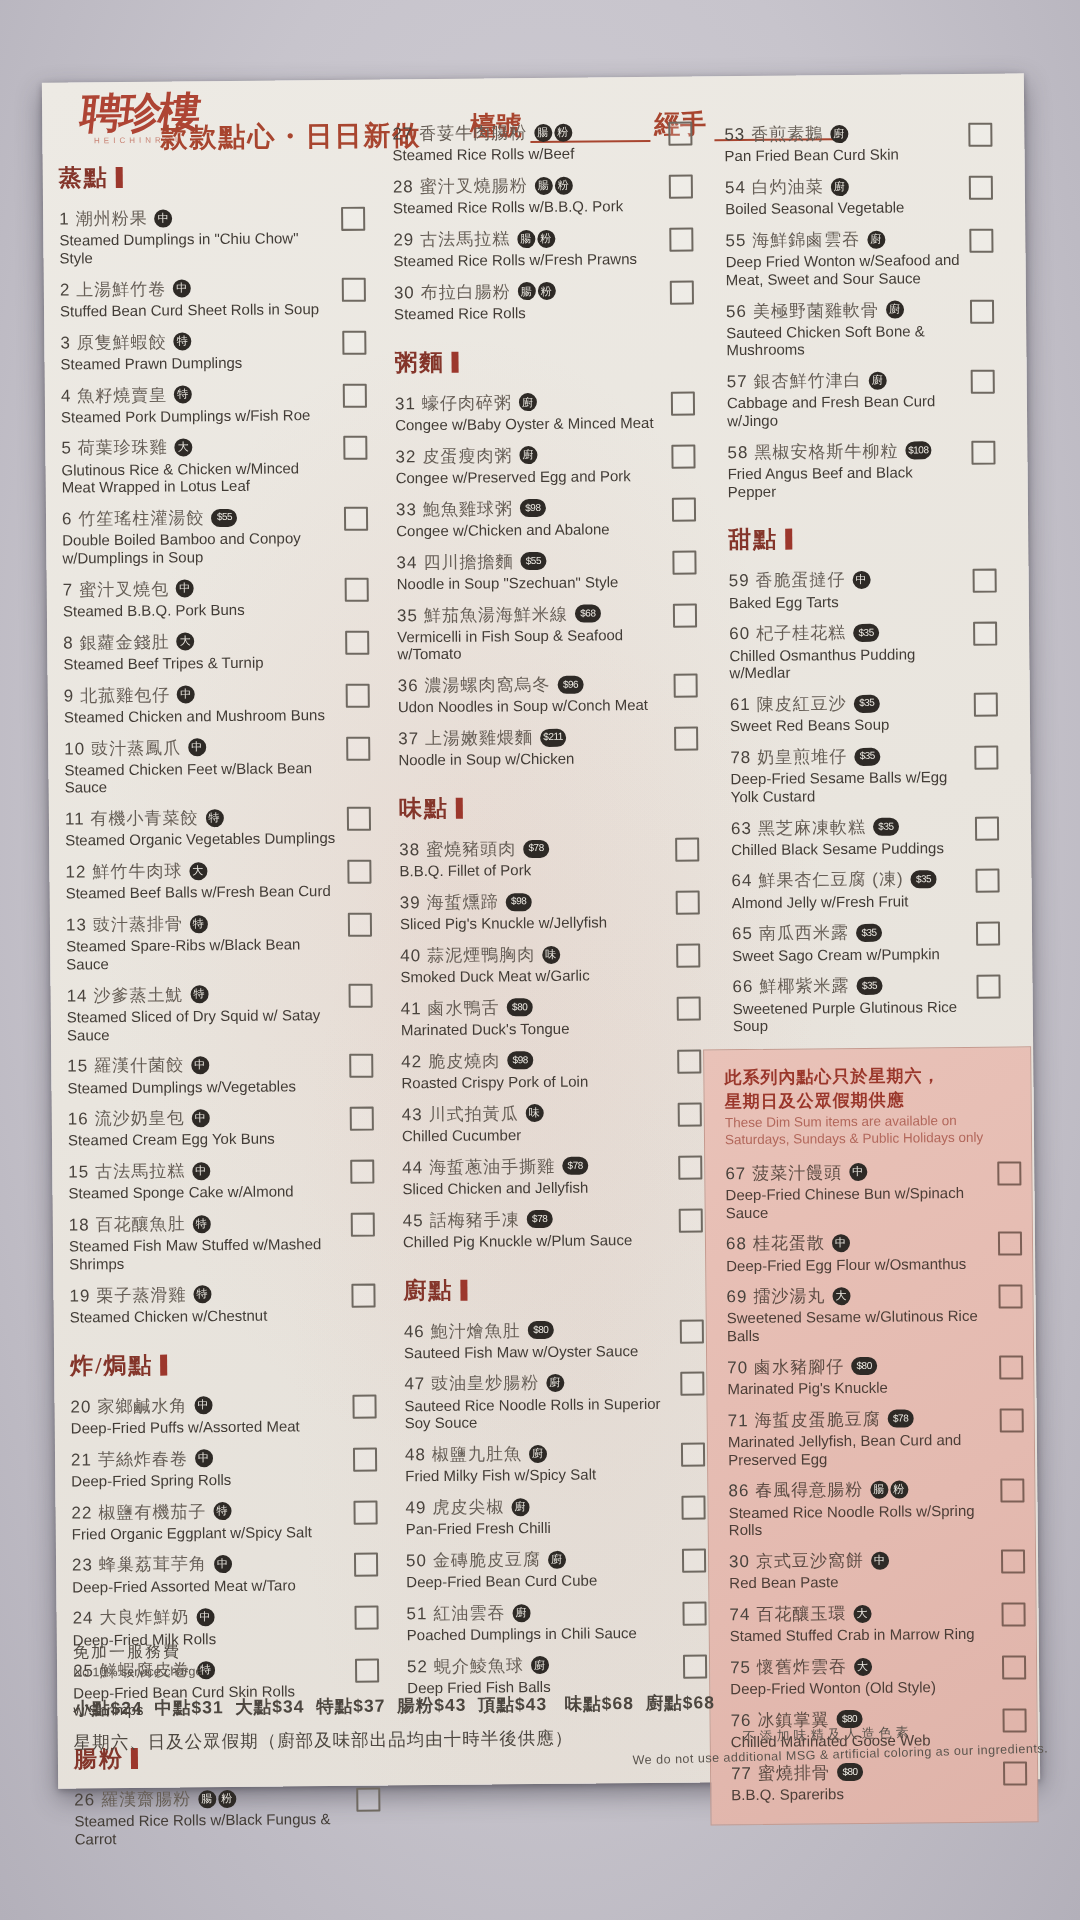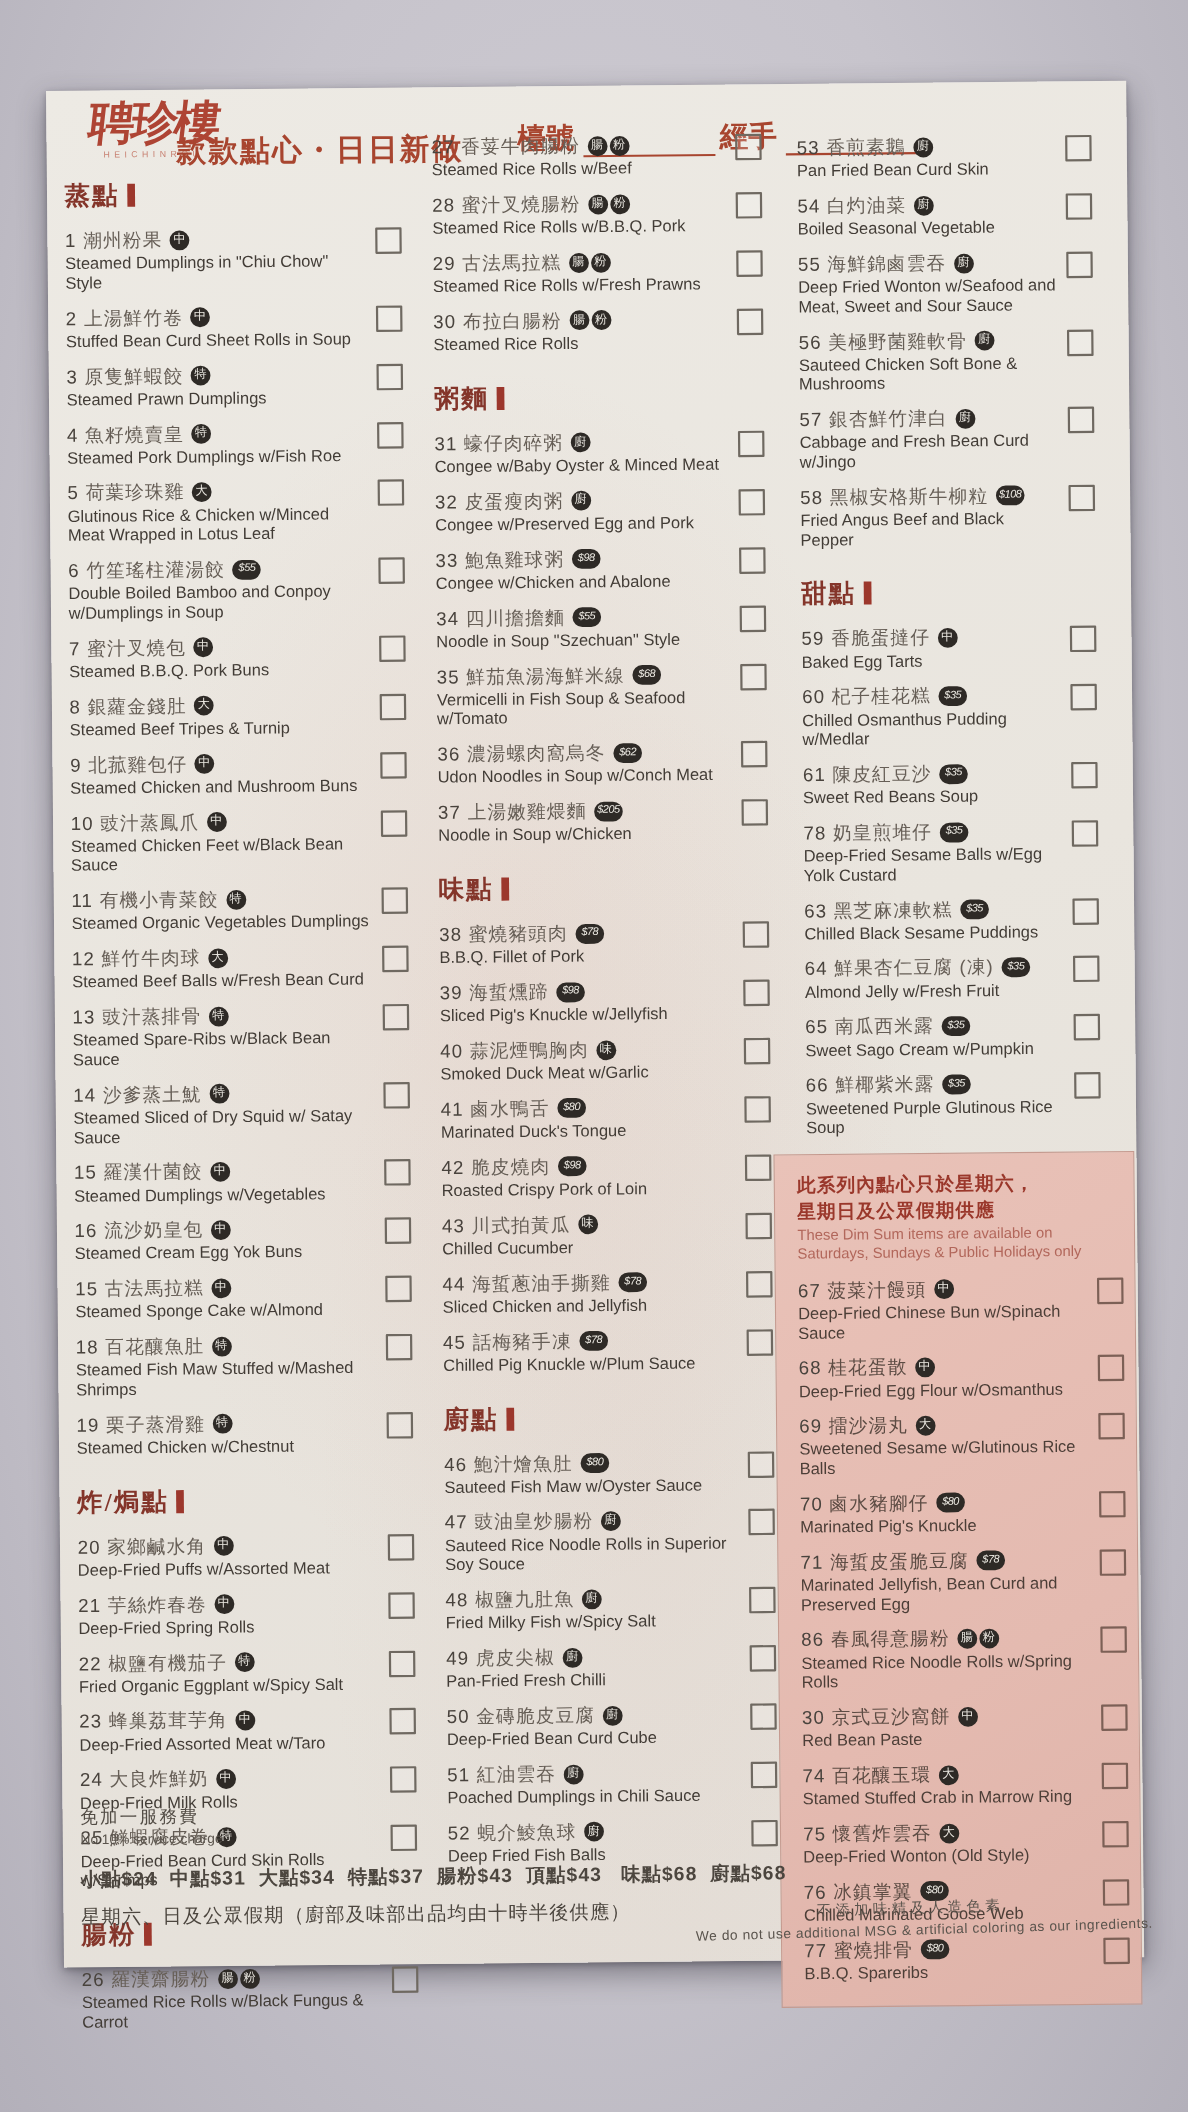--- a/index.html
+++ b/index.html
@@ -50,21 +50,21 @@
   .ibody{flex:1;min-width:0;}
   .zhline{font-size:17px;color:#665e56;display:flex;align-items:center;line-height:1.25;letter-spacing:1px;}
   .num{color:#49433d;margin-right:6px;}
   .badges{display:inline-flex;gap:2px;margin-left:7px;flex:none;}
   .circ{
     width:18px;height:18px;border-radius:50%;background:#2e2a26;color:#eeebe4;
     font-size:11px;display:inline-flex;align-items:center;justify-content:center;flex:none;
   }
   .price{
     min-width:22px;height:18px;padding:0 2px;border-radius:10px;background:#2e2a26;color:#eeebe4;
-    font-size:10px;display:inline-flex;align-items:center;justify-content:center;letter-spacing:-0.5px;flex:none;font-style:italic;
+    font-size:10px;display:inline-flex;align-items:center;justify-content:center;letter-spacing:-0.5px;flex:none;
   }
   .en{font-size:15px;color:#423c36;line-height:1.18;margin-top:2px;}
   .cb{
     width:20px;height:20px;border:2px solid #6f6961;border-radius:1px;
     background:rgba(255,255,255,0.18);margin-left:8px;margin-top:1px;flex:none;
   }
   
   .pink-box{
     background:linear-gradient(150deg,#e9c2b8 0%, #e4bab0 60%, #dfb3a9 100%);
     border:1px solid #c59a8f;
@@ -596,34 +596,34 @@
             <div class="en">Vermicelli in Fish Soup &amp; Seafood w/Tomato</div>
           </div>
           <span class="cb"></span>
         </div>
         <div class="item">
           <div class="ibody">
             <div class="zhline">
               <span class="num">36</span>
               <span class="zh">濃湯螺肉窩烏冬</span>
               <span class="badges">
-                <span class="price">$62</span>
+                <span class="price">$96</span>
               </span>
             </div>
             <div class="en">Udon Noodles in Soup w/Conch Meat</div>
           </div>
           <span class="cb"></span>
         </div>
         <div class="item">
           <div class="ibody">
             <div class="zhline">
               <span class="num">37</span>
               <span class="zh">上湯嫩雞煨麵</span>
               <span class="badges">
-                <span class="price">$205</span>
+                <span class="price">$211</span>
               </span>
             </div>
             <div class="en">Noodle in Soup w/Chicken</div>
           </div>
           <span class="cb"></span>
         </div>
       </div>
       <div class="section">
         <div class="sec-head">
           <span>味點</span>

